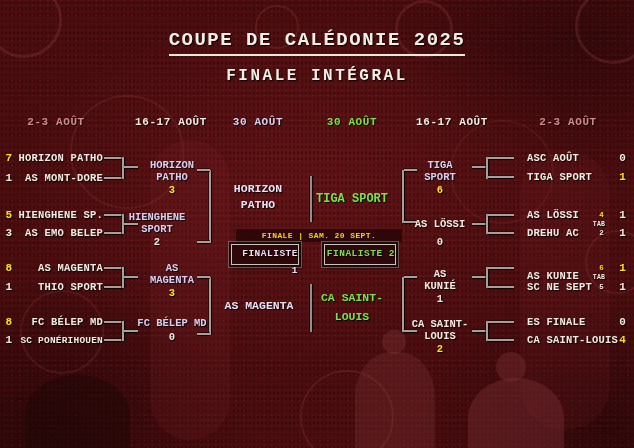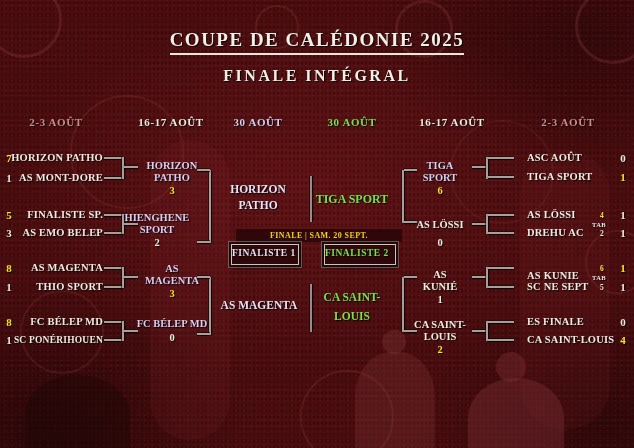--- a/index.html
+++ b/index.html
@@ -1,18 +1,18 @@
 <!DOCTYPE html>
 <html><head>
 <meta charset="utf-8">
 <style>
   html,body{margin:0;padding:0;background:#1a0506;}
   #stage{
     position:relative;width:634px;height:448px;overflow:hidden;
-    font-family:Liberation Serif, serif;
+    font-family:Liberation Mono, monospace;
     background:
       radial-gradient(ellipse 420px 260px at 48% 42%, rgba(134,30,33,.38), rgba(134,30,33,0) 70%),
       radial-gradient(ellipse 300px 200px at 92% 8%, rgba(25,4,5,.45), transparent 70%),
       radial-gradient(ellipse 300px 220px at 6% 96%, rgba(22,3,4,.55), transparent 70%),
       radial-gradient(ellipse 280px 200px at 96% 96%, rgba(22,3,4,.5), transparent 70%),
       #4c0d0f;
   }
   #tex{position:absolute;inset:0;z-index:1;pointer-events:none;
     background-image:
       radial-gradient(rgba(0,0,0,.25) 1px, transparent 1.4px),
@@ -43,21 +43,21 @@
          box-shadow:0 1px 1px rgba(0,0,0,.85), 0 -1px 0 rgba(20,5,5,.6);}
   .vline{position:absolute;z-index:4;width:2px;background:#a6a09a;
          box-shadow:1px 0 1px rgba(0,0,0,.85), -1px 0 0 rgba(20,5,5,.6);}
   .vdiv{background:#948d8d;}
   .fbar{position:absolute;z-index:5;left:236px;top:229px;width:166px;height:13px;
         background:rgba(40,6,8,.85);border-radius:1px;
         font-size:8px;font-weight:bold;color:#f0d118;text-align:center;line-height:13px;letter-spacing:.4px;}
   .fbox{position:absolute;z-index:5;top:244px;height:19px;background:rgba(44,8,10,.92);
         border:1px solid #cac4bb;
         box-shadow:0 0 0 2px rgba(15,3,4,.9), 0 0 0 3px rgba(150,144,136,.55), 2px 3px 4px rgba(0,0,0,.6);
-        font-size:9.5px;font-weight:bold;text-align:left;line-height:17px;letter-spacing:.5px;
+        font-size:9.5px;font-weight:bold;text-align:right;line-height:17px;letter-spacing:.5px;
         text-shadow:1px 1px 1px rgba(0,0,0,.85);}
   .sf{position:absolute;z-index:5;text-align:center;font-weight:bold;
       text-shadow:1px 1px 1px rgba(0,0,0,.9);}
 </style>
 </head>
 <body>
 
 <div id="stage">
   <div id="tex"></div>
 
@@ -91,21 +91,21 @@
   <span class="txt s-l yellow nowrap" style="top:152px">7</span>
   <span class="txt n-l nowrap" style="top:152px">HORIZON PATHO</span>
   <span class="txt s-l white nowrap" style="top:172px">1</span>
   <span class="txt n-l nowrap" style="top:172px">AS MONT-DORE</span>
   <div class="hline" style="left:104px;top:157px;width:19px"></div>
   <div class="hline" style="left:104px;top:177px;width:19px"></div>
   <div class="vline" style="left:122px;top:157px;height:22px"></div>
   <div class="hline" style="left:124px;top:166px;width:14px"></div>
 
   <span class="txt s-l yellow nowrap" style="top:209px">5</span>
-  <span class="txt n-l nowrap" style="top:209px">FINALISTE SP.</span>
+  <span class="txt n-l nowrap" style="top:209px">HIENGHENE SP.</span>
   <span class="txt s-l white nowrap" style="top:227px">3</span>
   <span class="txt n-l nowrap" style="top:227px">AS EMO BELEP</span>
   <div class="hline" style="left:104px;top:214px;width:19px"></div>
   <div class="hline" style="left:104px;top:232px;width:19px"></div>
   <div class="vline" style="left:122px;top:214px;height:20px"></div>
   <div class="hline" style="left:124px;top:223px;width:14px"></div>
 
   <span class="txt s-l yellow nowrap" style="top:262px">8</span>
   <span class="txt n-l nowrap" style="top:262px">AS MAGENTA</span>
   <span class="txt s-l white nowrap" style="top:281px">1</span>

